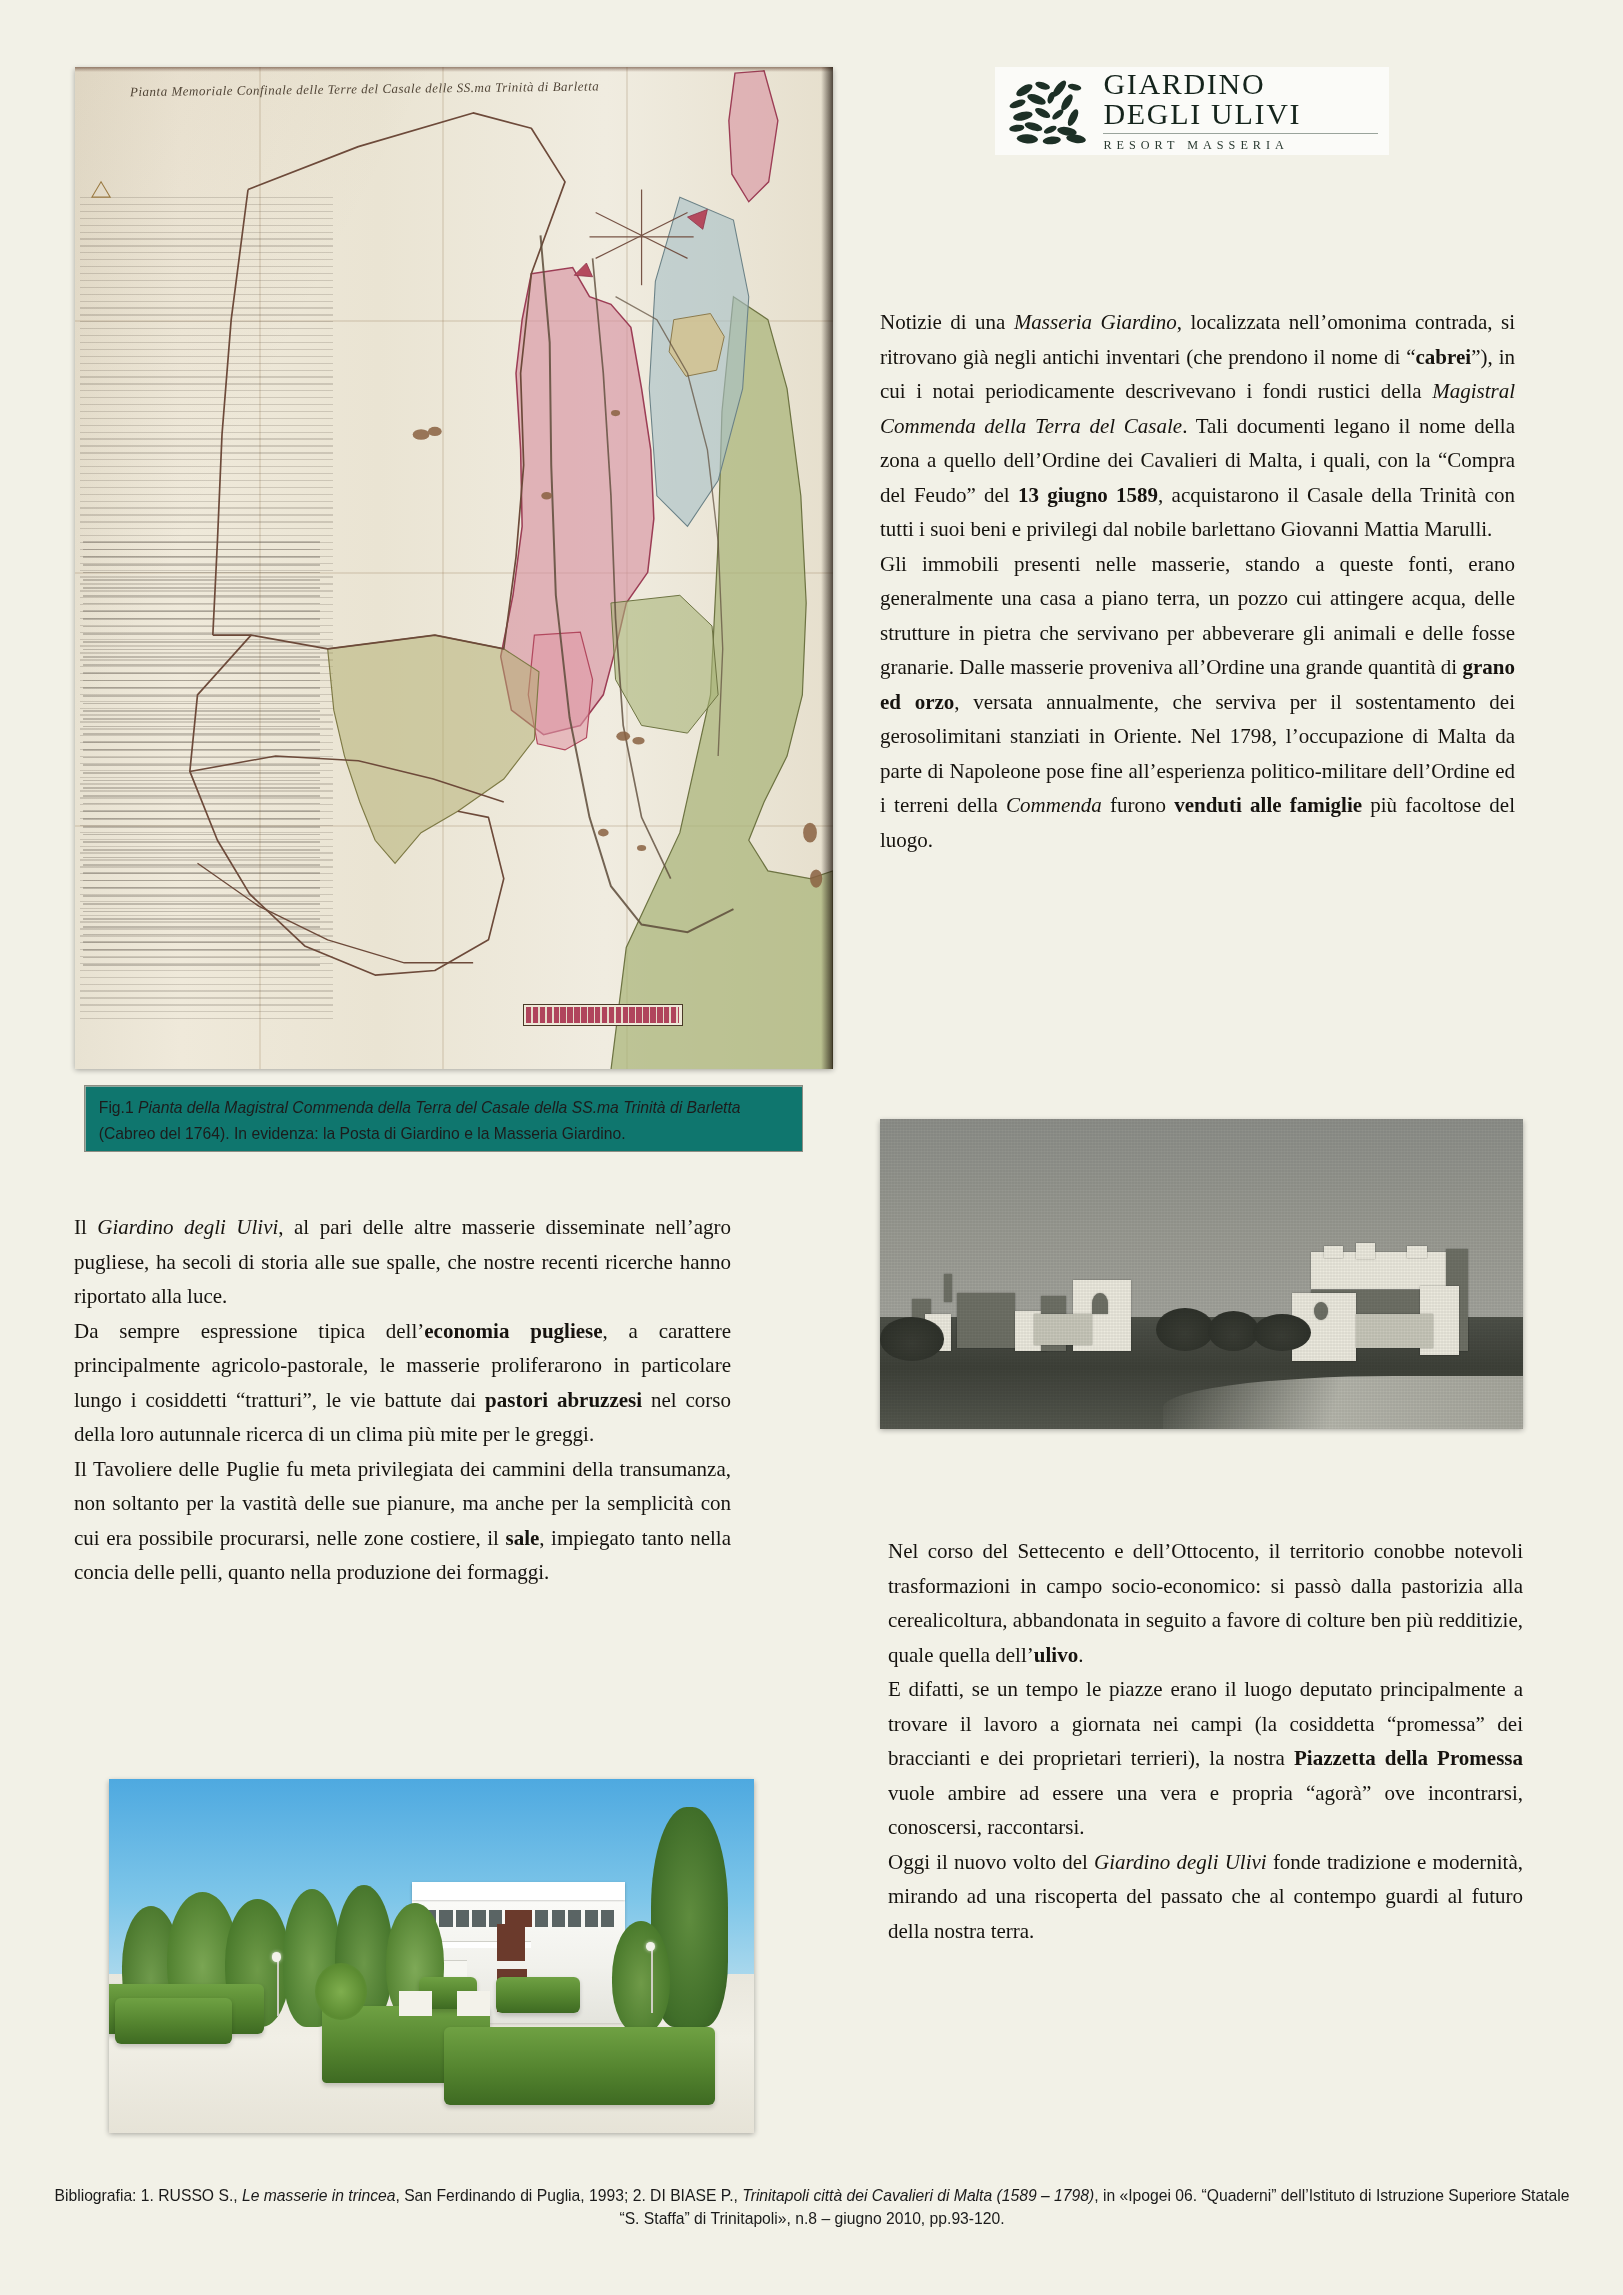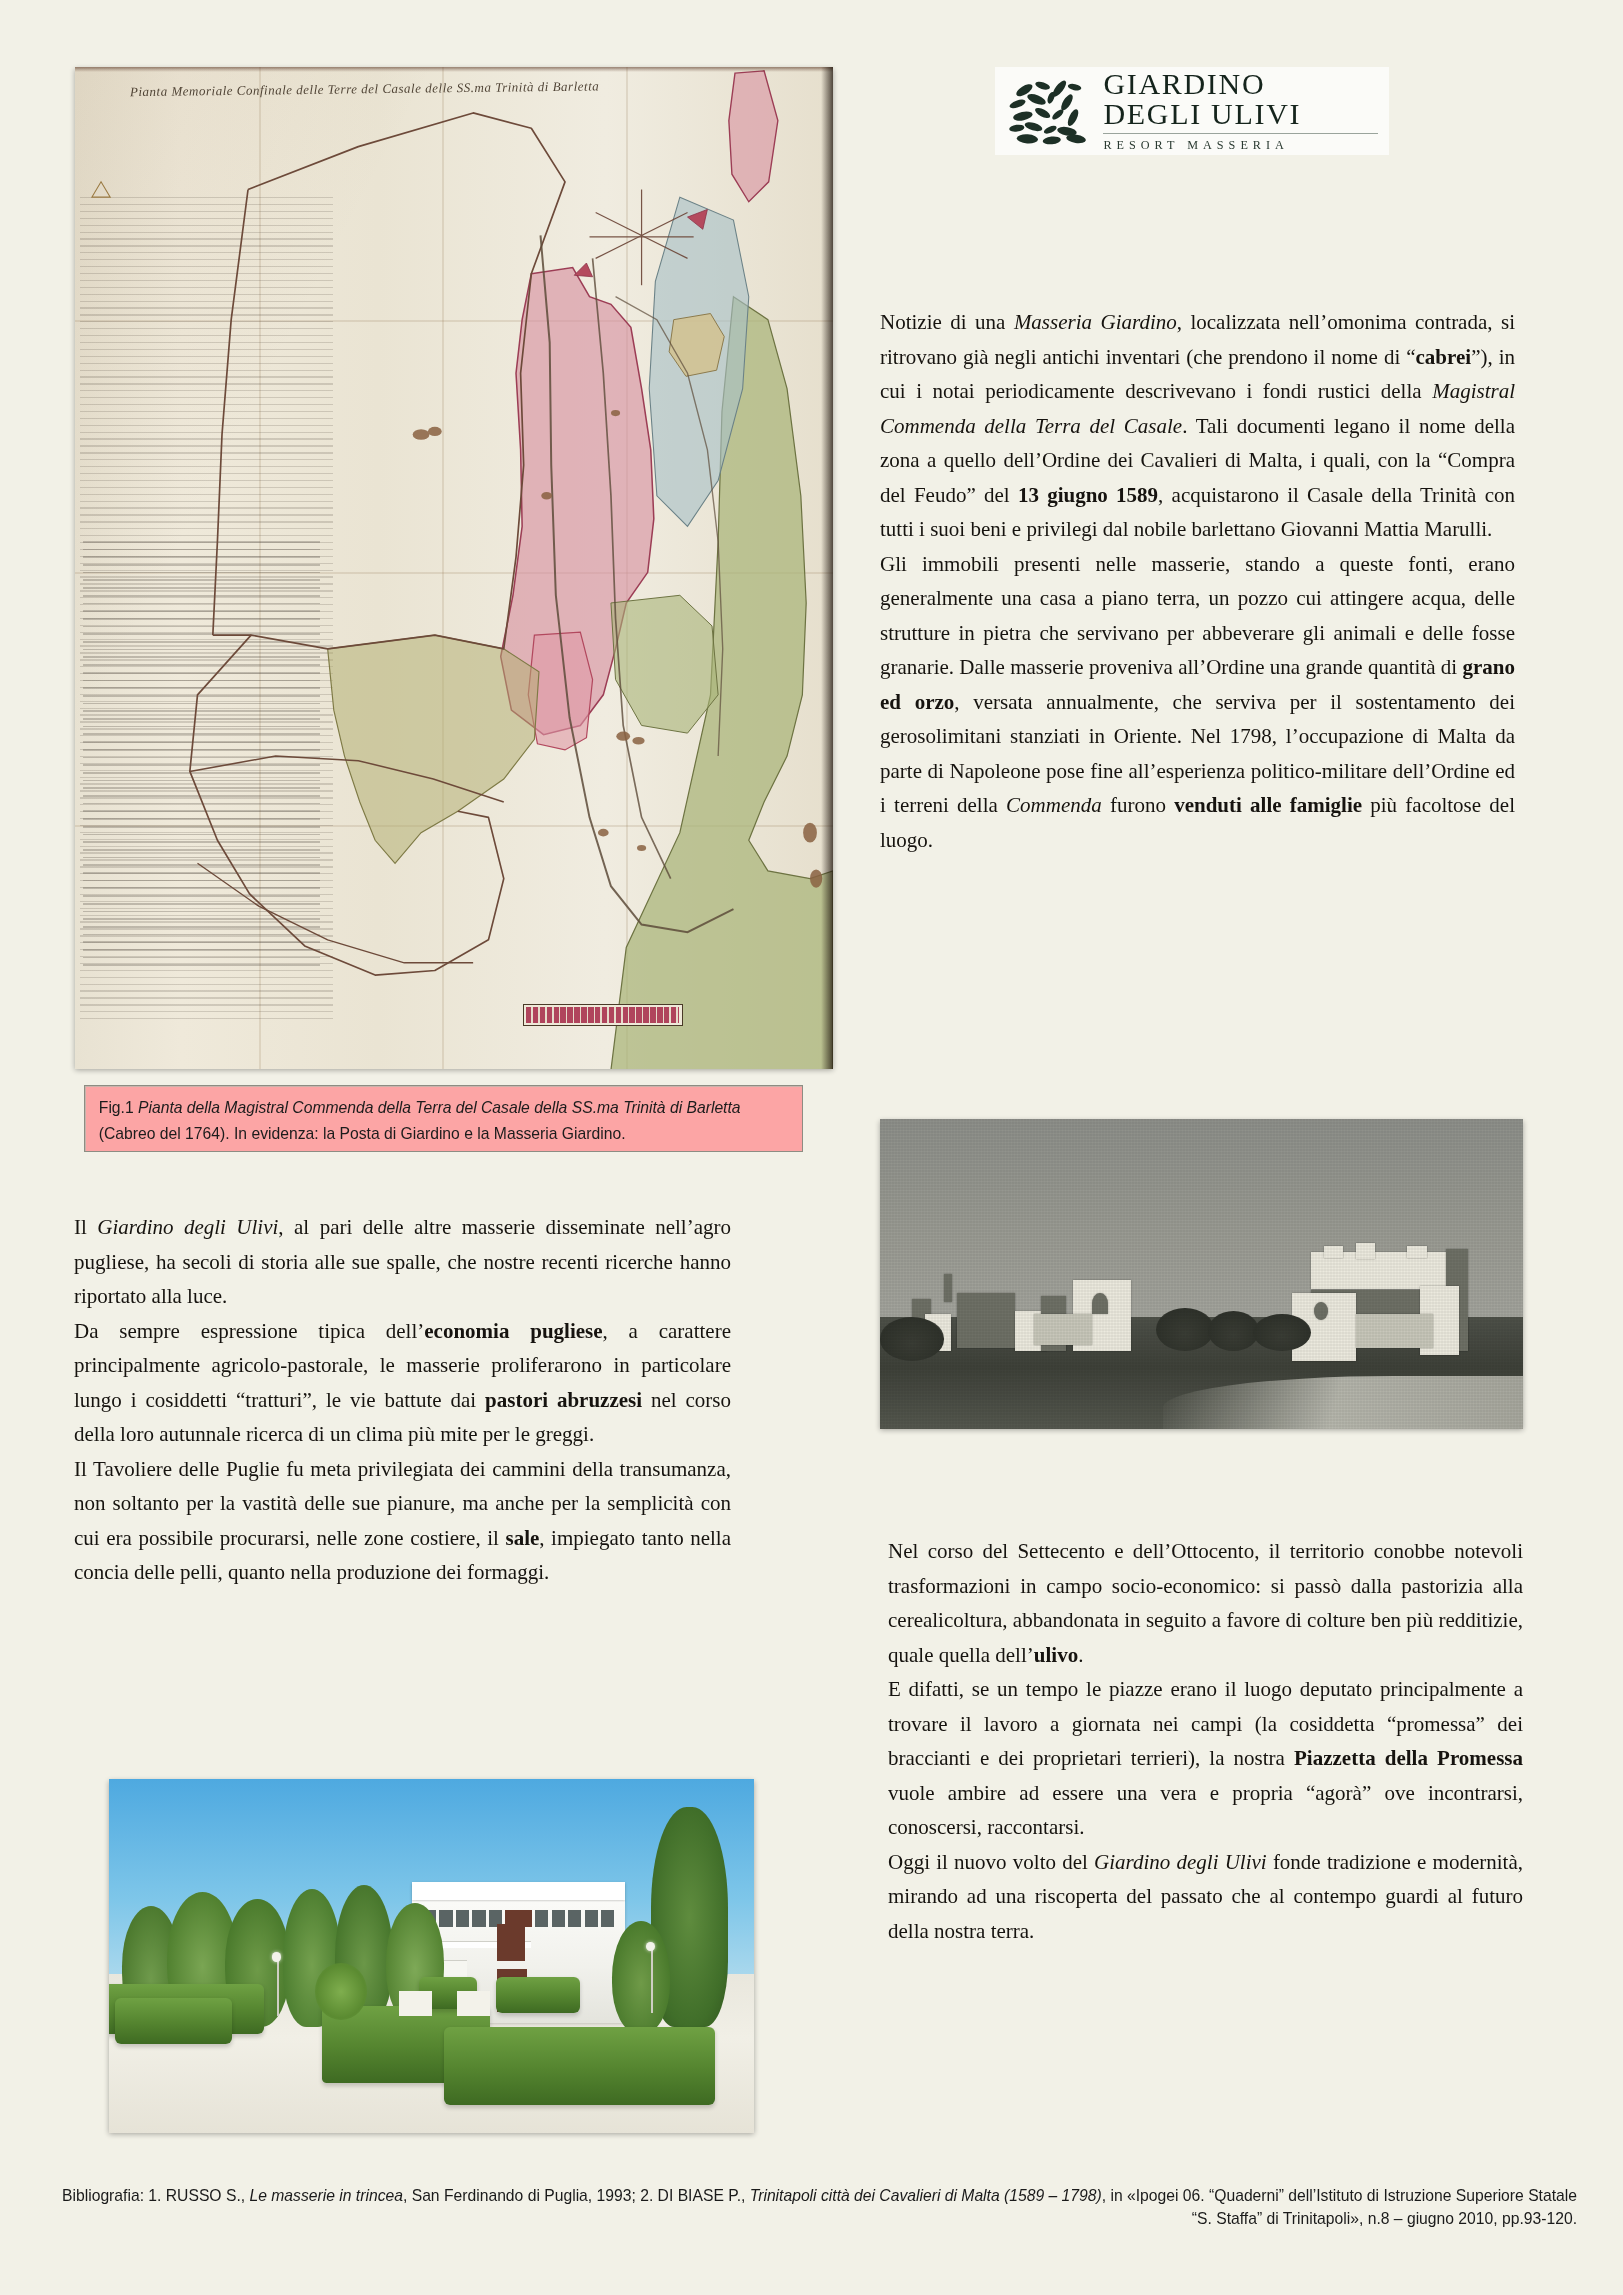--- a/index.html
+++ b/index.html
@@ -114,21 +114,21 @@
   }
   .scalebar-in {
     width: 100%; height: 100%;
     background: repeating-linear-gradient(to right,
       #b0445c 0 5.4px, #e6dccb 5.4px 6.9px);
   }
 
   
   .caption-box {
     position: absolute;
-    background: #fca5a5;
+    background: #0f766e;
     border: 0.8px solid #8d8d83;
     box-shadow: 0.8px 0.8px 0 #b9b8ad inset;
     box-sizing: border-box;
     font-family: "Liberation Sans", "DejaVu Sans", sans-serif;
     color: #1c1c1c;
   }
   #fig1-caption {
     left: 84px;
     top: 1085px;
     width: 719px;
@@ -329,21 +329,21 @@
   
   #bibliografia {
     position: absolute;
     left: 47px;
     top: 2185px;
     width: 1530px;
     font-family: "Liberation Sans", "DejaVu Sans", sans-serif;
     font-size: 15.7px;
     line-height: 1.45;
     color: #1a1a1a;
-    text-align: right;
+    text-align: center;
   }
   #bibliografia em { font-style: italic; }
 </style>
 </head>
 <body>
 
 <div class="page">
 
   <div class="map-figure">
     <div class="map-canvas">

